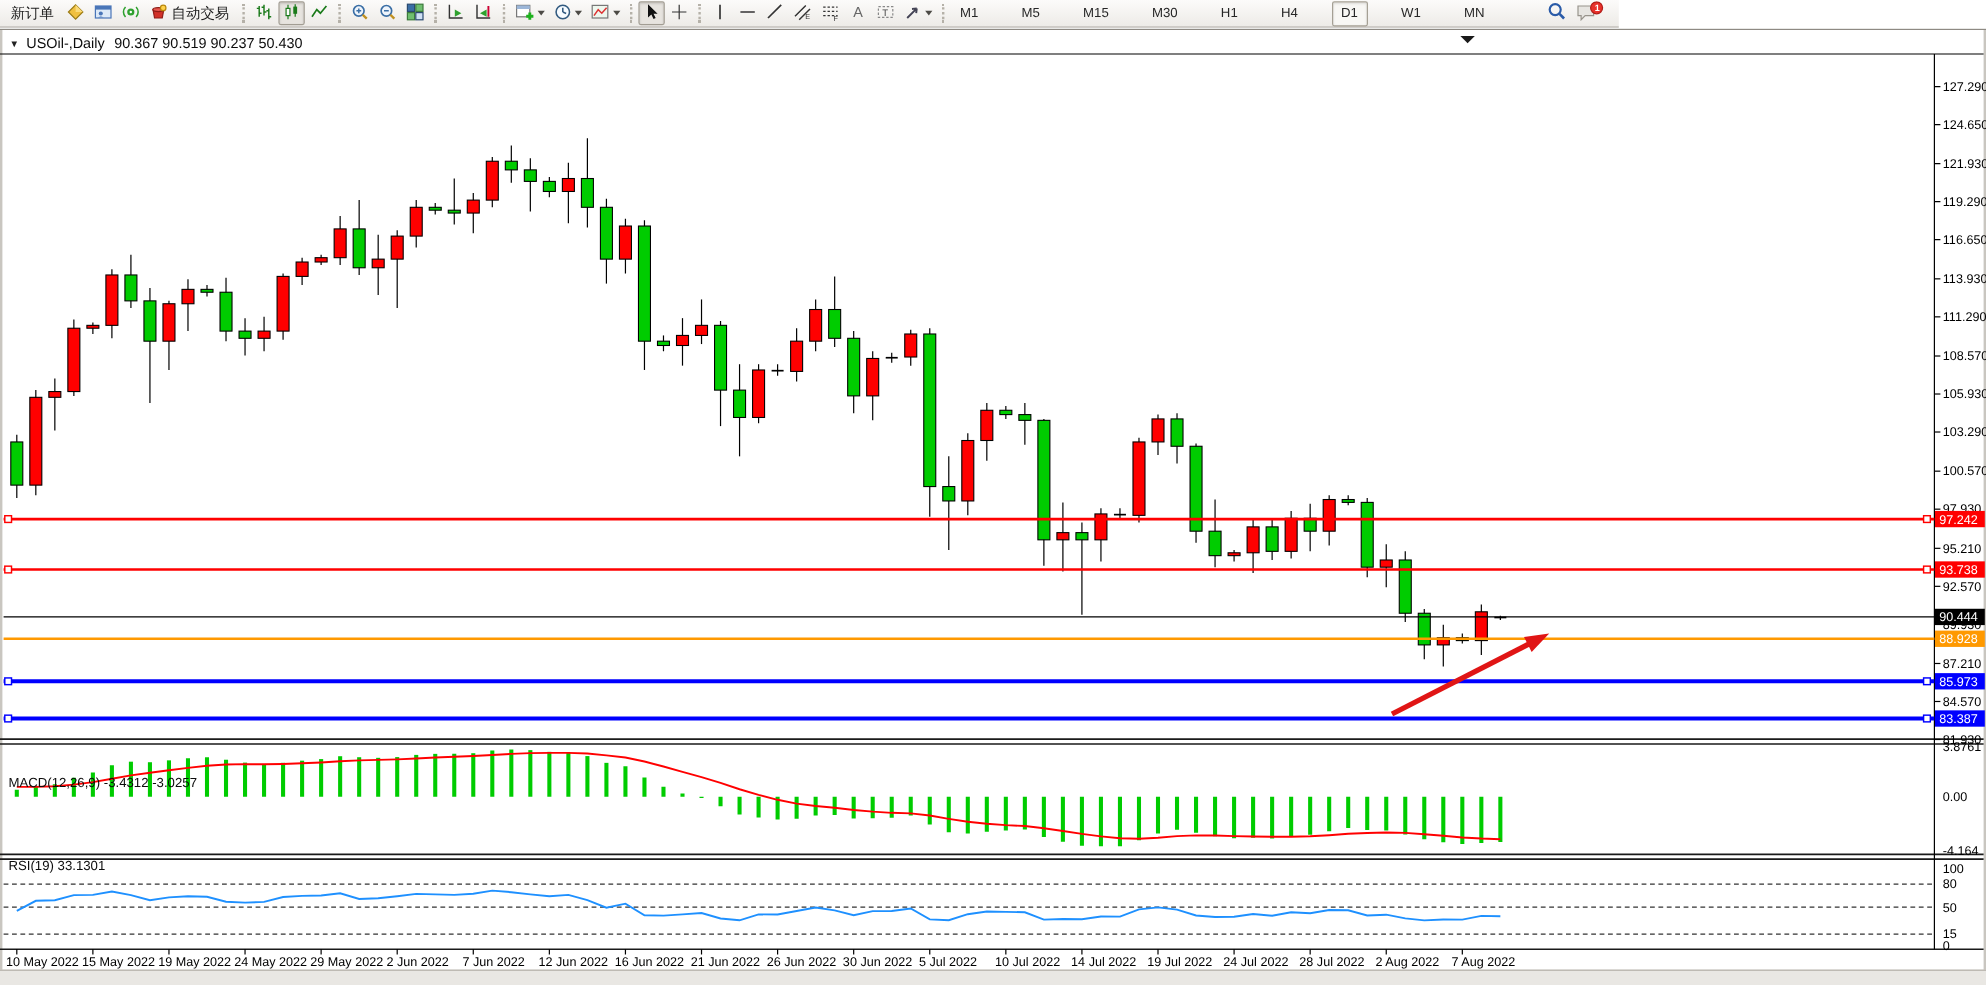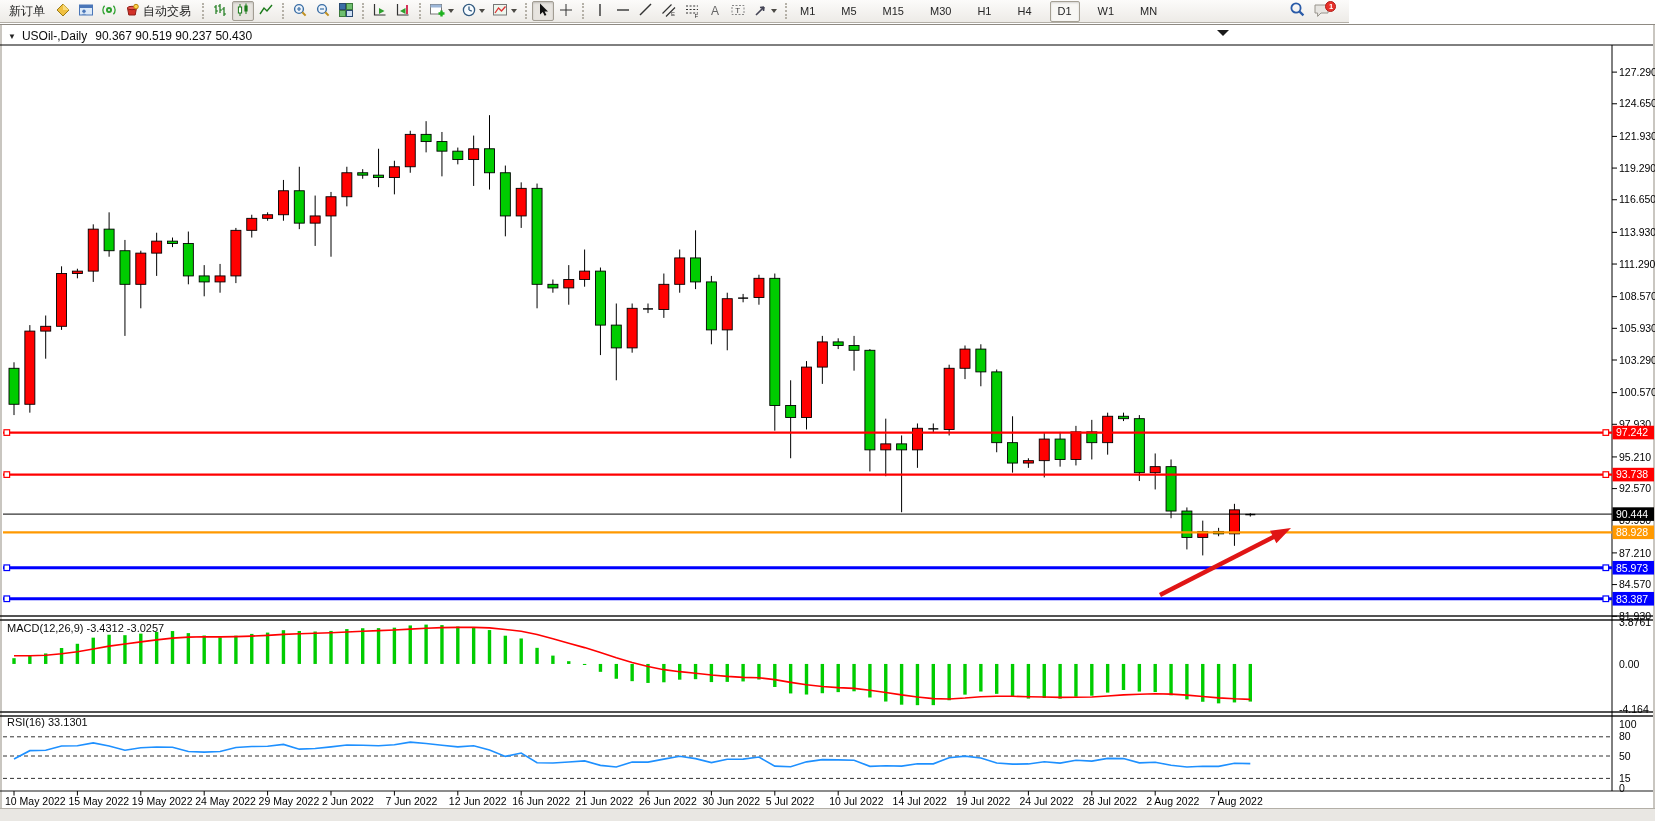--- a/index.html
+++ b/index.html
@@ -242,21 +242,21 @@
   </div>
   <div class="tbtn">
     <span><svg width="16" height="16" viewBox="0 0 16 16">
           <path d="M3,13 L11,5 M11,5 l-4,0.5 M11,5 l-0.5,4" stroke="#445" stroke-width="1.6" fill="none"></path>
         </svg></span>
     <span class="caret"></span>
   </div>
 
   <div class="grip"></div>
 
-  <span id="tf-group" style="display:flex;align-items:center;gap:10px">
+  <span id="tf-group" style="display:flex;align-items:center;gap:20px">
       <div class="tf-btn">M1</div>
       <div class="tf-btn">M5</div>
       <div class="tf-btn">M15</div>
       <div class="tf-btn">M30</div>
       <div class="tf-btn">H1</div>
       <div class="tf-btn">H4</div>
       <div class="tf-btn active">D1</div>
       <div class="tf-btn">W1</div>
       <div class="tf-btn">MN</div>
     </span>
@@ -281,25 +281,25 @@
     </span>
   </div>
 </div>
 
 <div class="chartwin">
   <div class="titlebar">
     <span class="tri">▼</span>
     <span>USOil-,Daily</span>
     <span>90.367 90.519 90.237 50.430</span>
   </div>
-  <div class="pane-label" style="top:597px">
+  <div class="pane-label" style="top:622px">
     <span>MACD(12,26,9)</span>&nbsp;<span>-3.4312 -3.0257</span>
   </div>
   <div class="pane-label" style="top:691px">
-    <span>RSI(16)</span>&nbsp;<span>33.1301</span>
+    <span>RSI(19)</span>&nbsp;<span>33.1301</span>
   </div>
   <svg id="chart-svg" width="1655" height="784" viewBox="0 0 1655 784">
       <line x1="0" y1="20" x2="1653" y2="20" stroke="#000" stroke-width="1"></line>
       <line x1="0" y1="591" x2="1653" y2="591" stroke="#1a1a1a" stroke-width="1.4"></line>
       <line x1="0" y1="595" x2="1653" y2="595" stroke="#1a1a1a" stroke-width="1.4"></line>
       <line x1="0" y1="687" x2="1653" y2="687" stroke="#1a1a1a" stroke-width="1.4"></line>
       <line x1="0" y1="691" x2="1653" y2="691" stroke="#1a1a1a" stroke-width="1.4"></line>
       <line x1="0" y1="766" x2="1653" y2="766" stroke="#1a1a1a" stroke-width="1.2"></line>
       <line x1="1612" y1="20" x2="1612" y2="766" stroke="#000" stroke-width="1"></line>
       <line x1="3" y1="711.8" x2="1612" y2="711.8" stroke="#333" stroke-width="1" stroke-dasharray="4,3"></line>

